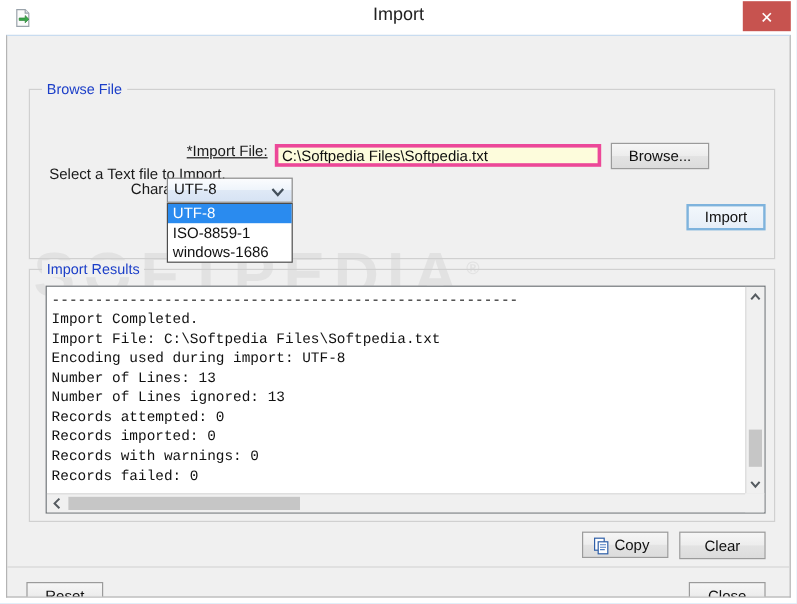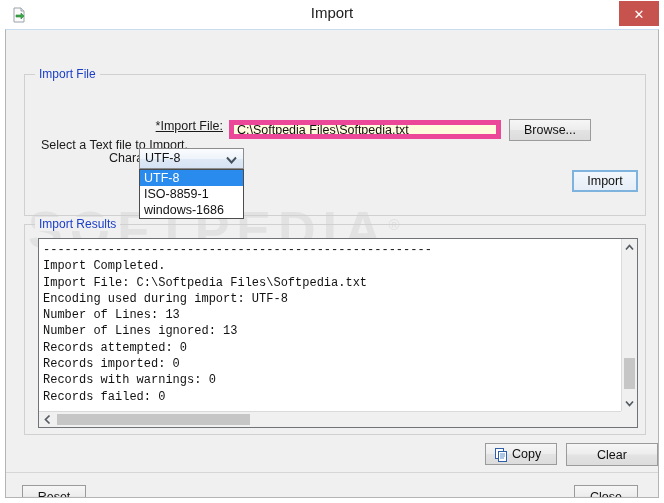--- a/index.html
+++ b/index.html
@@ -141,21 +141,21 @@
   }
   #label-char-encoding {
     left: 0px; top: 76px;
     width: 198px;
   }
   .text-input {
     position: absolute;
     left: 204px; top: 45px;
     width: 272px; height: 19px;
     background: #fdfcdc;
-    border: 5px solid #ec4899;
+    border: 3px solid #ec4899;
     box-sizing: border-box;
     font-family: "Liberation Sans", sans-serif;
     font-size: 12.5px;
     color: #111111;
     padding: 0 3px;
     line-height: 17px;
     outline: none;
   }
   .btn {
     position: absolute;
@@ -311,21 +311,21 @@
     background: #f0f0f0;
   }
 
   
   #btn-copy {
     left: 479px; top: 413px;
     width: 72px; height: 22px;
   }
   #btn-clear {
     left: 560px; top: 413px;
-    width: 92px; height: 23px;
+    width: 72px; height: 23px;
   }
   .copy-icon {
     position: absolute;
     left: 8px; top: 3px;
     width: 16px; height: 16px;
   }
   .copy-label {
     position: absolute;
     left: 26px; top: 3px;
     font-size: 12.5px;
@@ -365,21 +365,21 @@
   </div>
 
   <div class="client">
 
     <div class="watermark">
       <span>SOFTPEDIA</span><span class="reg">®</span>
     </div>
 
     <fieldset class="group" id="group-import-file">
 
-      <span class="group-label">Import File</span>
+      <span class="group-label">Browse File</span>
 
       <div class="hint-text">Select a Text file to Import.</div>
 
       <div class="field-label" id="label-import-file">*Import File:</div>
 
       <input class="text-input" type="text" id="input-import-file" value="C:\Softpedia Files\Softpedia.txt" style="">
 
       <button class="btn" id="btn-browse">Browse...</button>
 
       <div class="field-label" id="label-char-encoding">Character Encoding:</div>

